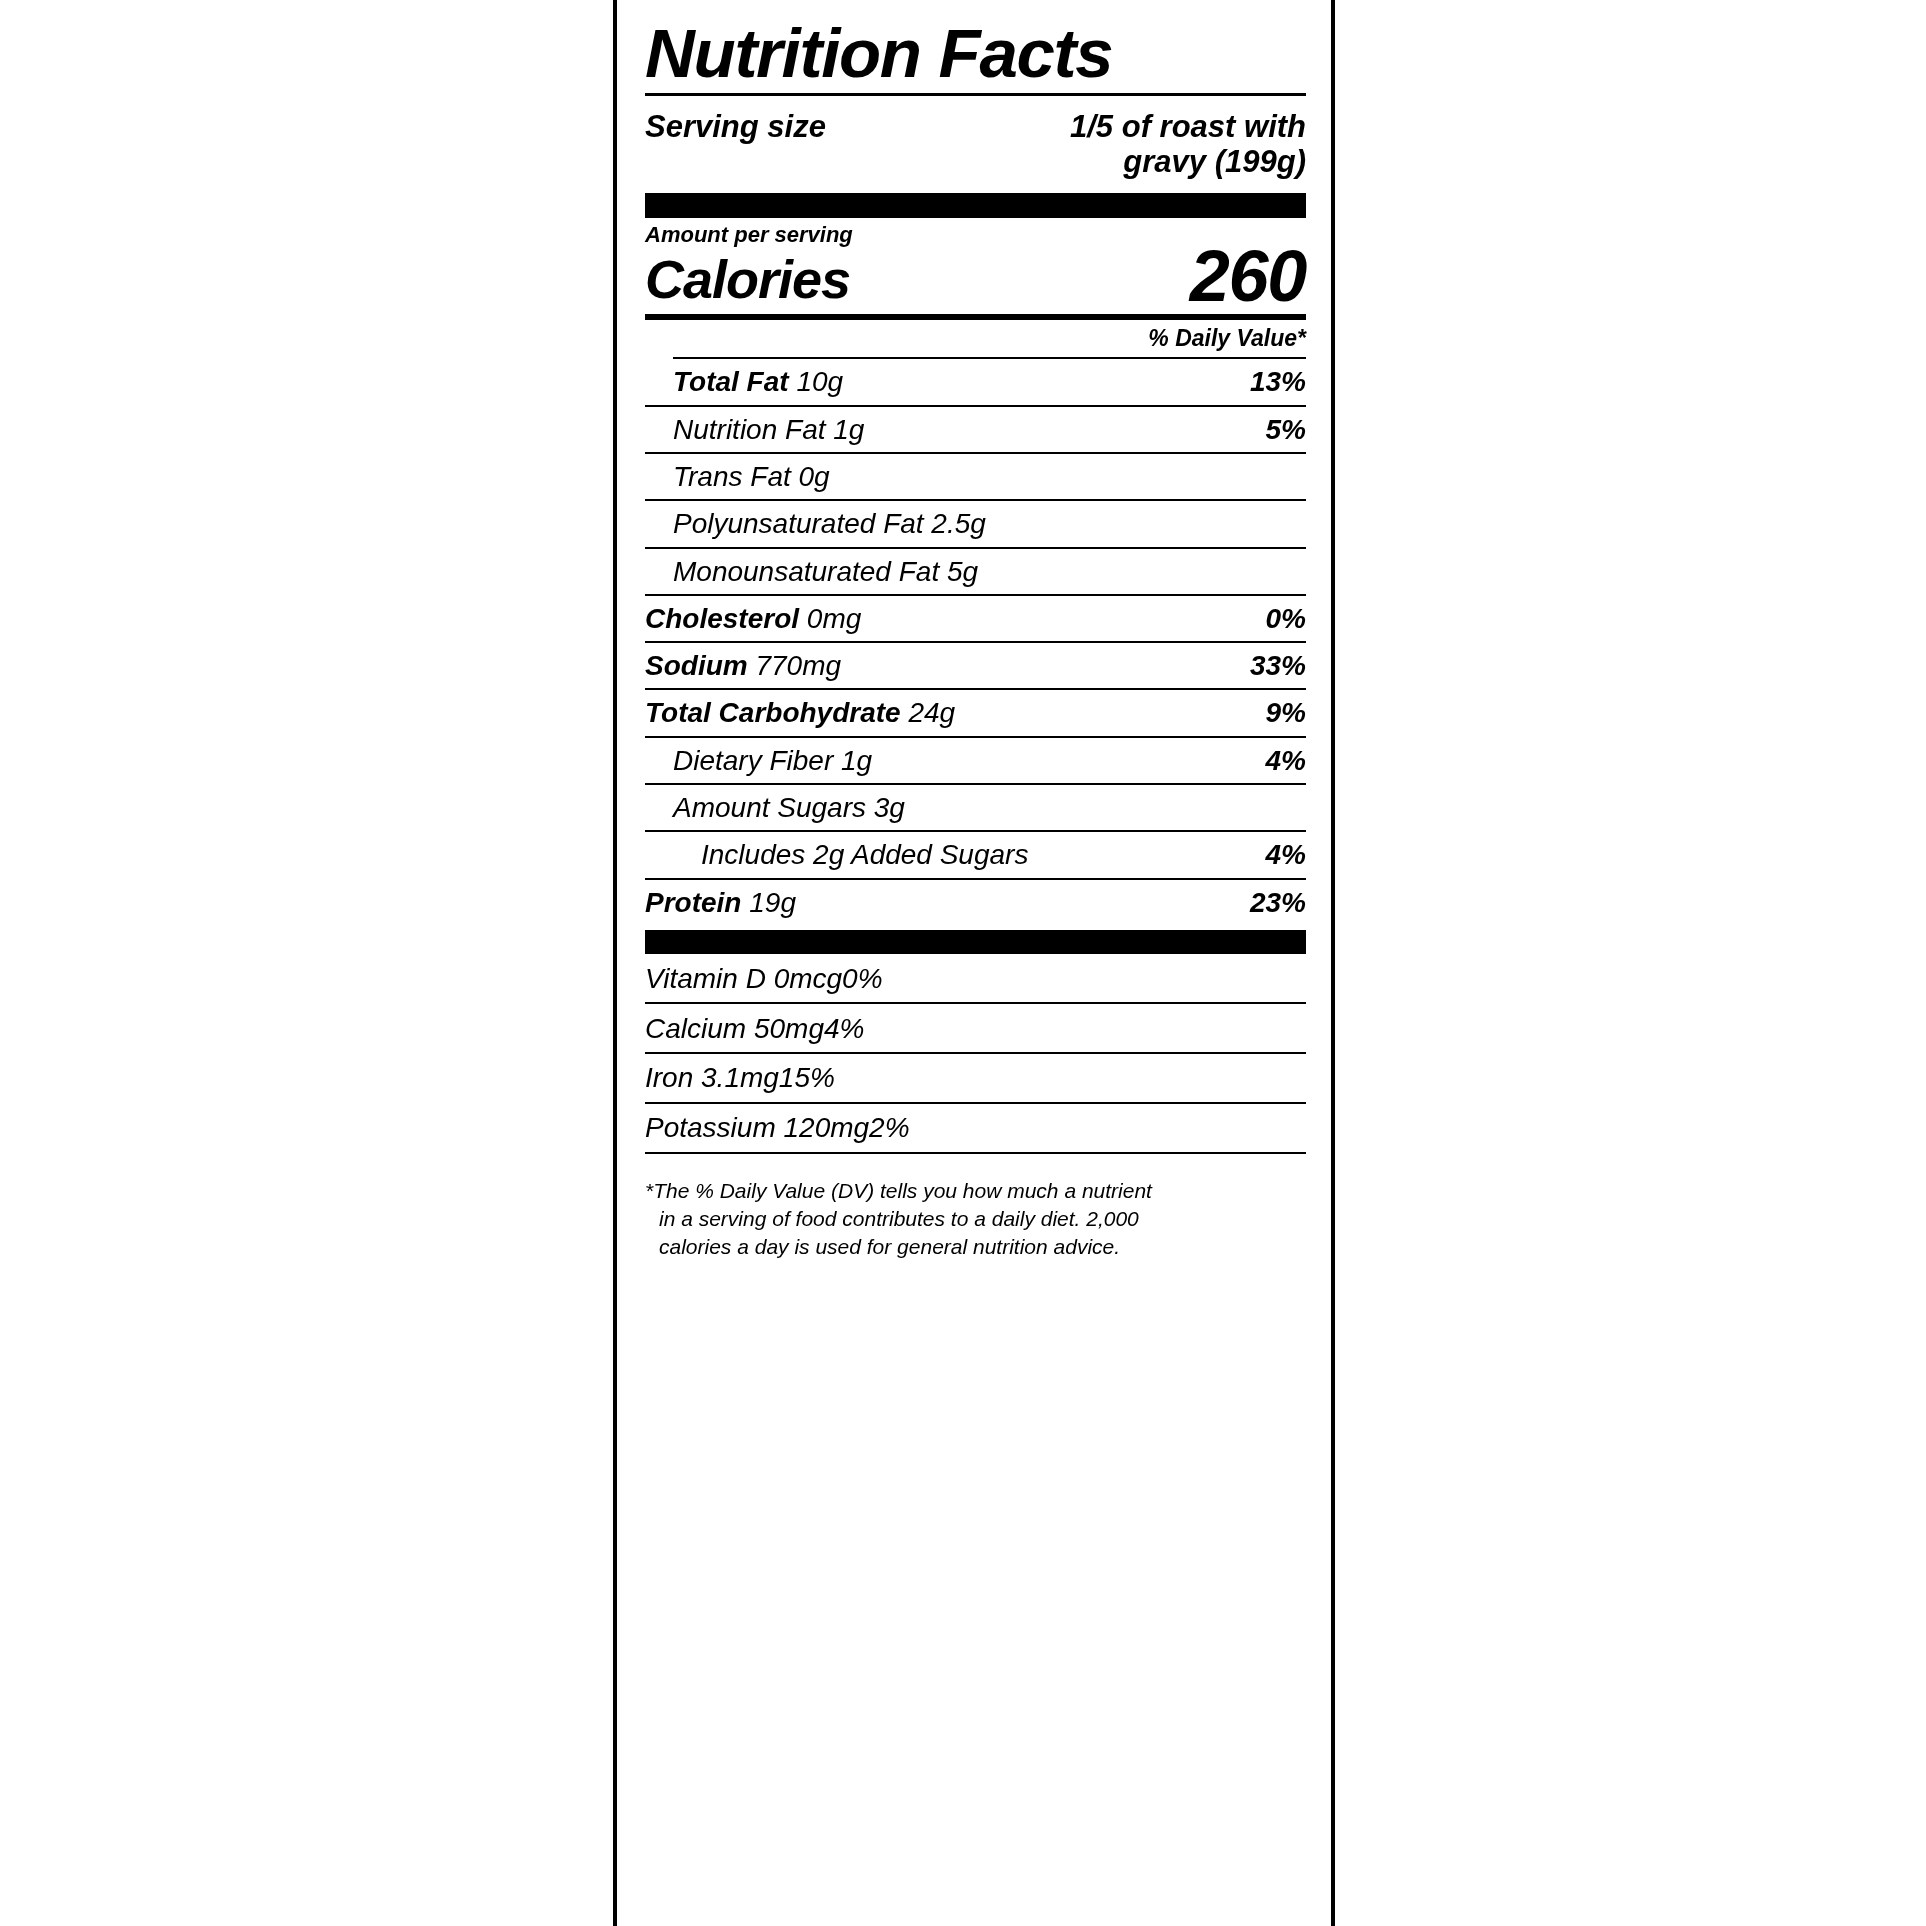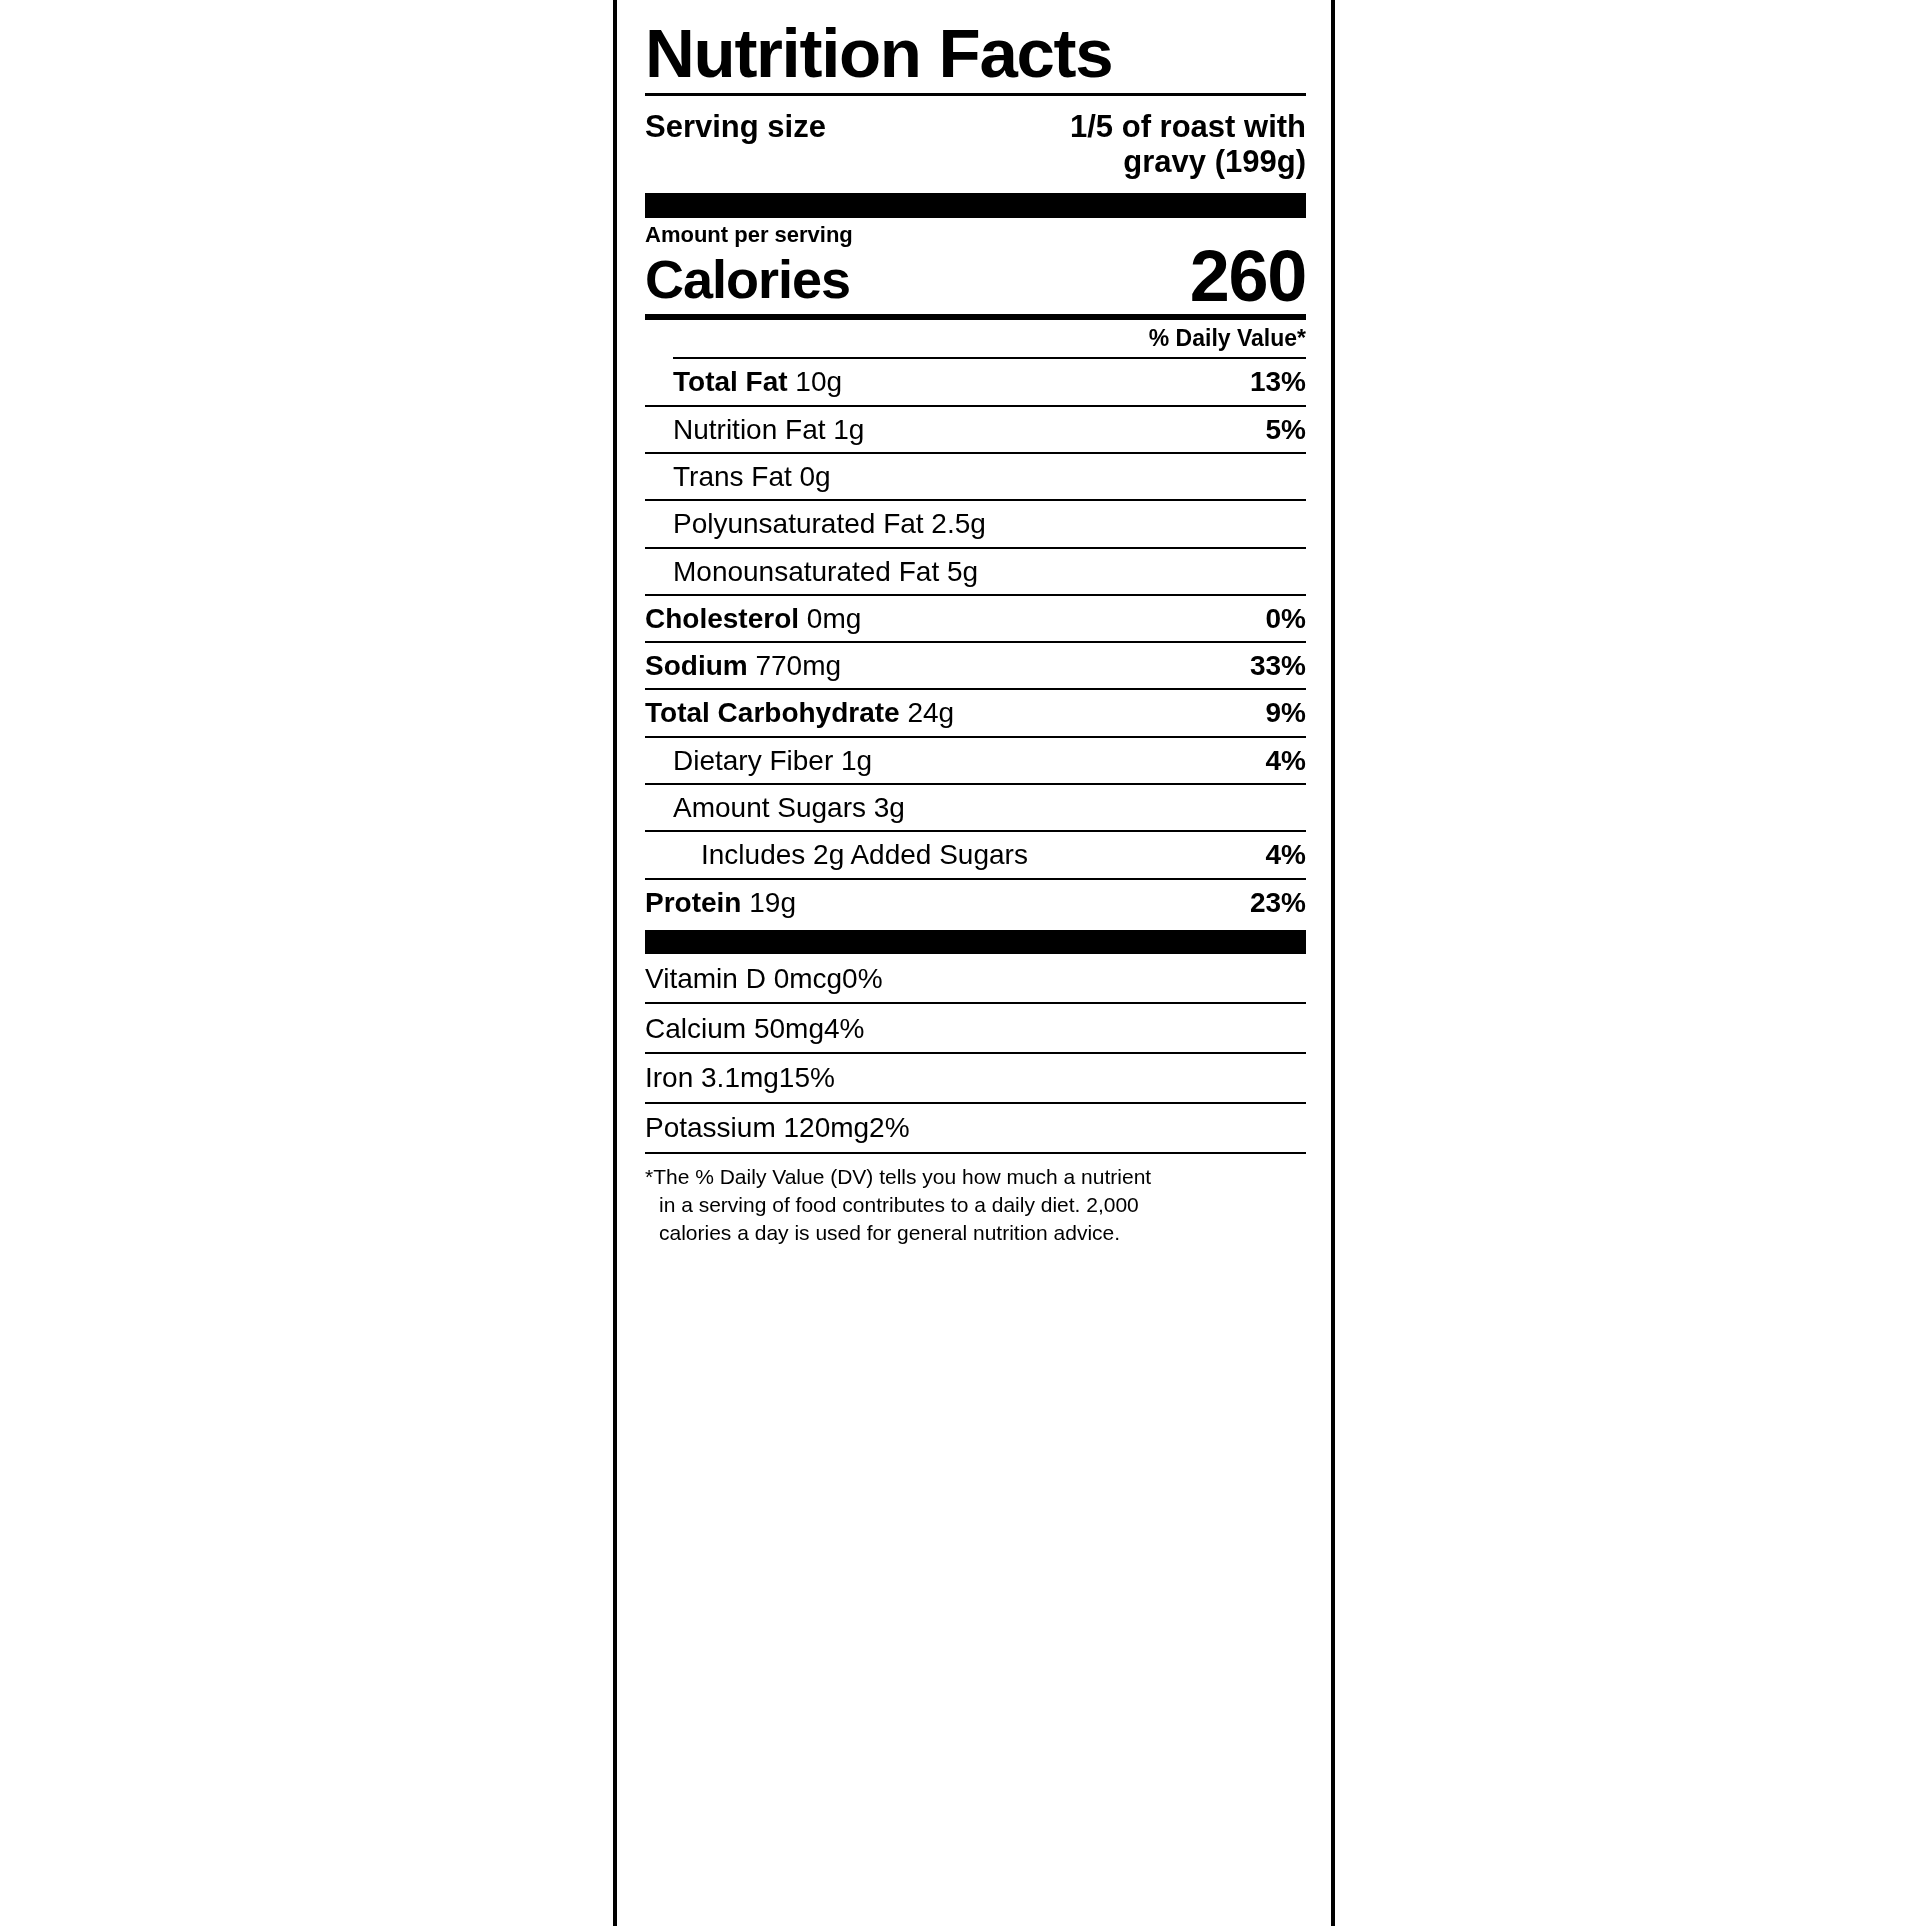--- a/index.html
+++ b/index.html
@@ -15,20 +15,21 @@
     -webkit-font-smoothing: antialiased;
   }
 
   .page {
     width: 1780px;
     height: 1926px;
     position: relative;
     display: flex;
     justify-content: center;
     align-items: flex-start;
+    font-style: italic;
   }
 
   .label-outer {
     position: absolute;
     left: 613px;
     top: 0px;
     width: 722px;
     height: 1926px;
     border-left: 4.5px solid #000;
     border-right: 4.5px solid #000;
@@ -146,21 +147,21 @@
     line-height: 1.0;
     padding: 10.3px 0 9.6px 0;
     border-top: 2.6px solid #000;
     font-weight: normal;
   }
   .vit-row.firstvit { border-top: none; }
 
   .footnote {
     font-size: 21px;
     line-height: 1.33;
-    padding-top: 9px;
+    padding-top: 23px;
     border-top: 2.6px solid #000;
     text-indent: 0;
   }
   .footnote .fline { display: block; }
   .footnote .fline.ind { padding-left: 14px; }
 </style>
 </head>
 <body>
 
 <div class="page">

